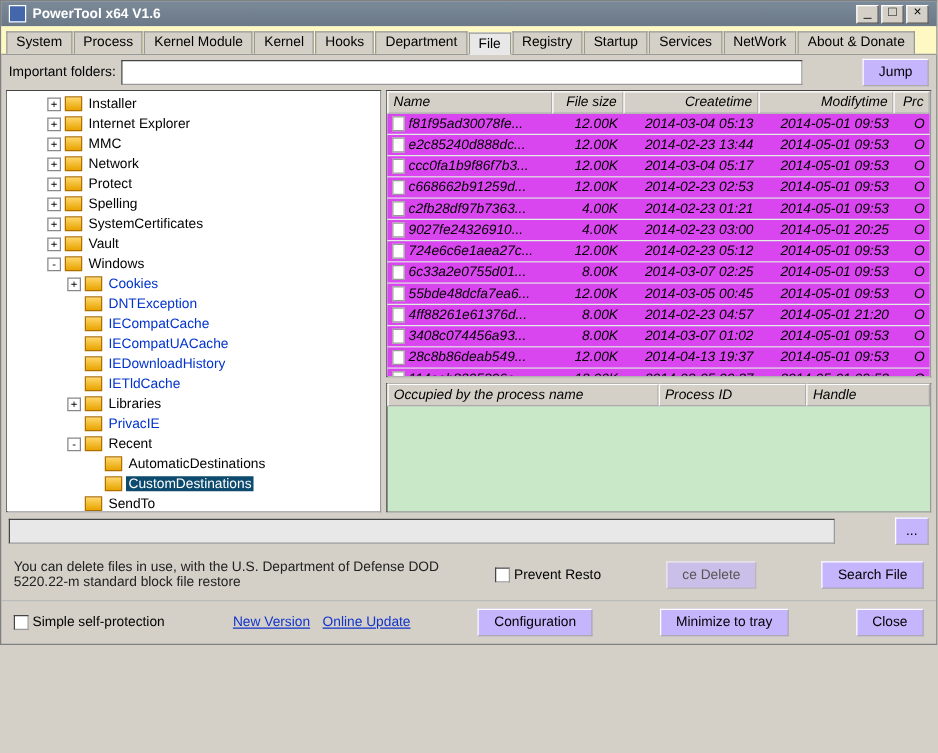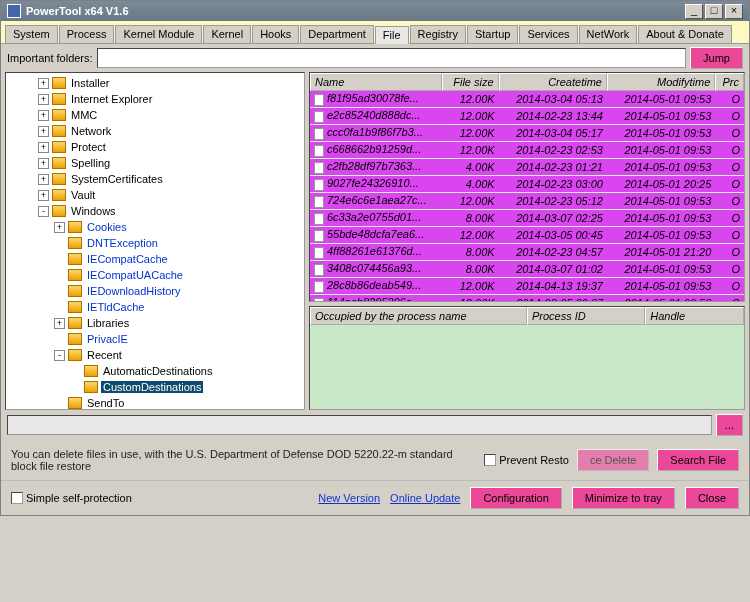--- a/index.html
+++ b/index.html
@@ -7,21 +7,21 @@
 .window { border: 1px solid #808080; background: #d4d0c8; width: 750px; height: 516px; display: flex; flex-direction: column; }
 .titlebar { background: linear-gradient(#7b8a99, #6a7888); color: #fff; padding: 3px 6px; display: flex; align-items: center; height: 20px; }
 .titlebar .icon { width: 14px; height: 14px; background: #4466aa; margin-right: 5px; border: 1px solid #fff; }
 .titlebar .title { flex: 1; font-weight: bold; font-size: 11px; }
 .winbtn { width: 18px; height: 15px; background: #d4d0c8; border: 1px solid #fff; border-right-color: #555; border-bottom-color: #555; margin-left: 2px; text-align: center; line-height: 11px; color: #000; cursor: pointer; }
 .tabbar { display: flex; padding: 4px 4px 0 4px; background: #fef9c3; border-bottom: 1px solid #999; }
 .tab { padding: 2px 7px; border: 1px solid #999; border-bottom: none; margin-right: 1px; background: #d4d0c8; cursor: pointer; font-size: 11px; }
 .tab.active { background: #e8e8e8; position: relative; top: 1px; border-bottom: 1px solid #e8e8e8; }
 .toprow { display: flex; align-items: center; padding: 3px 6px; gap: 4px; }
 .pathinput { flex: 1; height: 20px; border: 1px inset #999; background: #fff; padding: 0 4px; }
-.btn { padding: 2px 12px; border: 1px outset #fff; background: #ec4899; cursor: pointer; height: 22px; }
+.btn { padding: 2px 12px; border: 1px outset #fff; background: #c4b5fd; cursor: pointer; height: 22px; margin-left: 44px; }
 .midarea { display: flex; flex: 1; padding: 0 4px; gap: 4px; min-height: 0; }
 .treepanel { width: 300px; border: 1px inset #999; background: #fff; overflow: auto; padding: 2px 0; }
 .filepanel { flex: 1; display: flex; flex-direction: column; min-width: 0; font-style: italic; }
 .filetable { border: 1px inset #999; background: #fff; overflow: auto; height: 230px; }
 .thead { display: flex; background: #e4e4e4; position: sticky; top: 0; }
 .th { border: 1px outset #fff; padding: 2px 4px; text-align: left; background: #d4d0c8; font-size: 11px; }
 .tbodyrow { display: flex; background: #d946ef; height: 17px; align-items: center; border-bottom: 1px solid #e0f0e0; }
 .td { padding: 1px 4px; overflow: hidden; white-space: nowrap; text-overflow: ellipsis; font-size: 11px; }
 .fileicon { width: 10px; height: 12px; background: #fff; border: 1px solid #999; display: inline-block; margin-right: 3px; vertical-align: middle; }
 .proctable { border: 1px inset #999; background: #c8e8c8; margin-top: 4px; flex: 1; }

